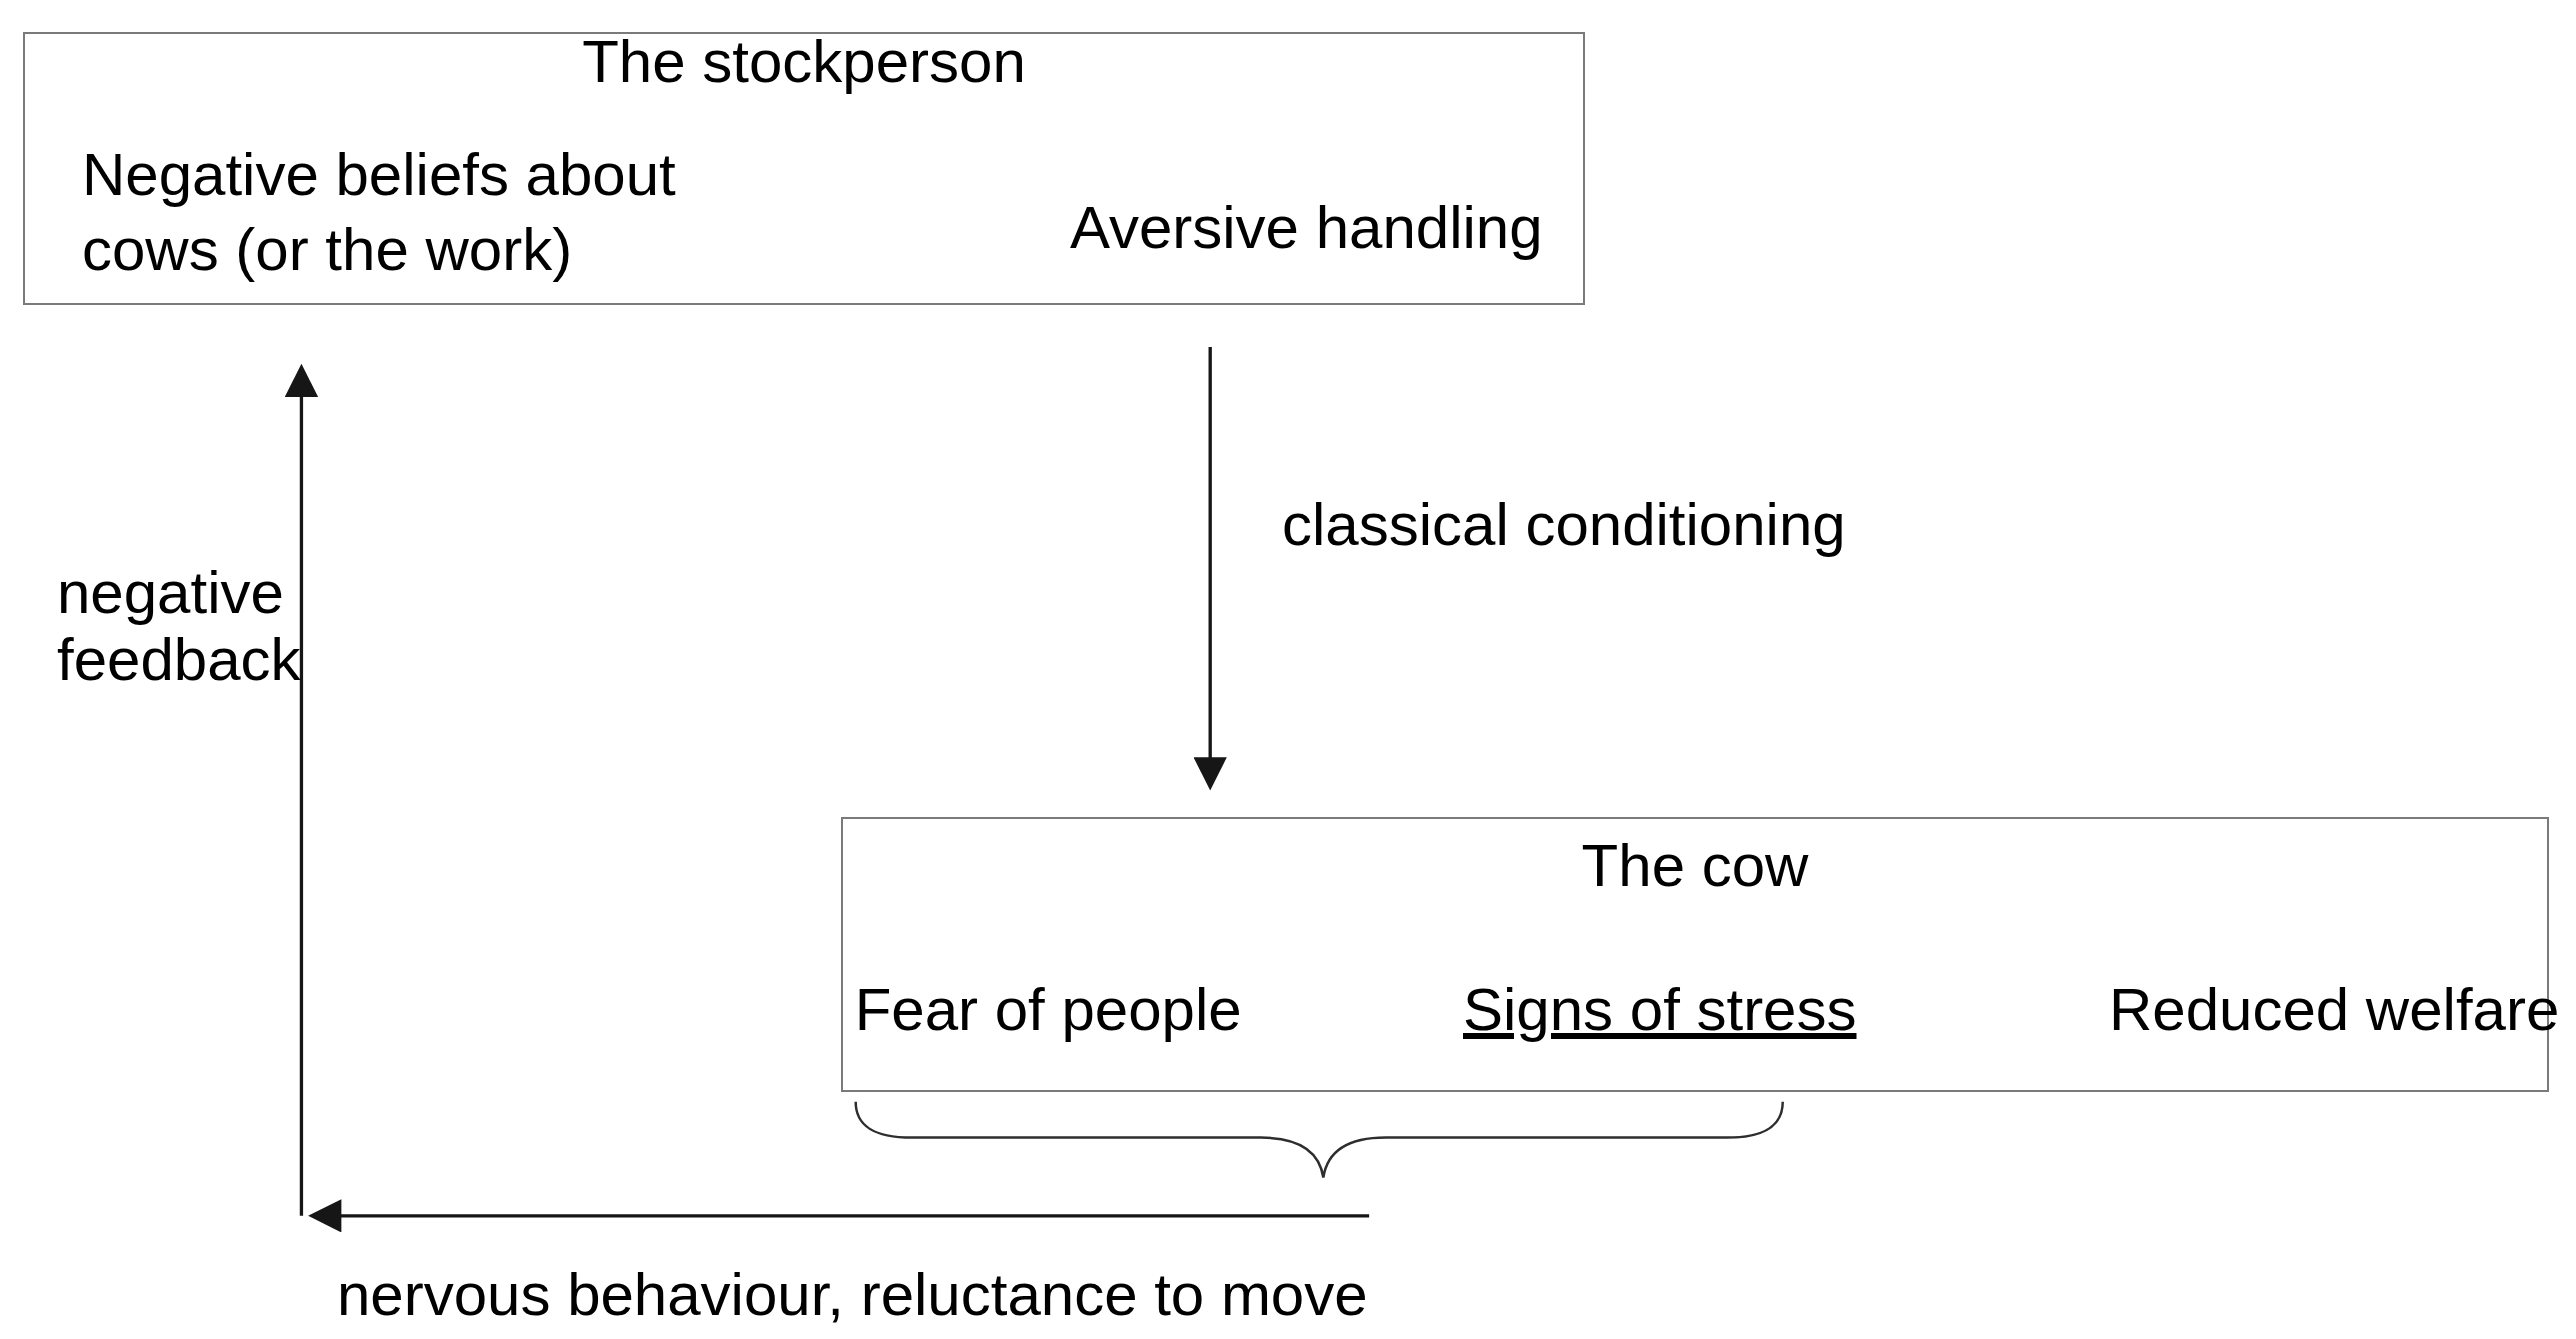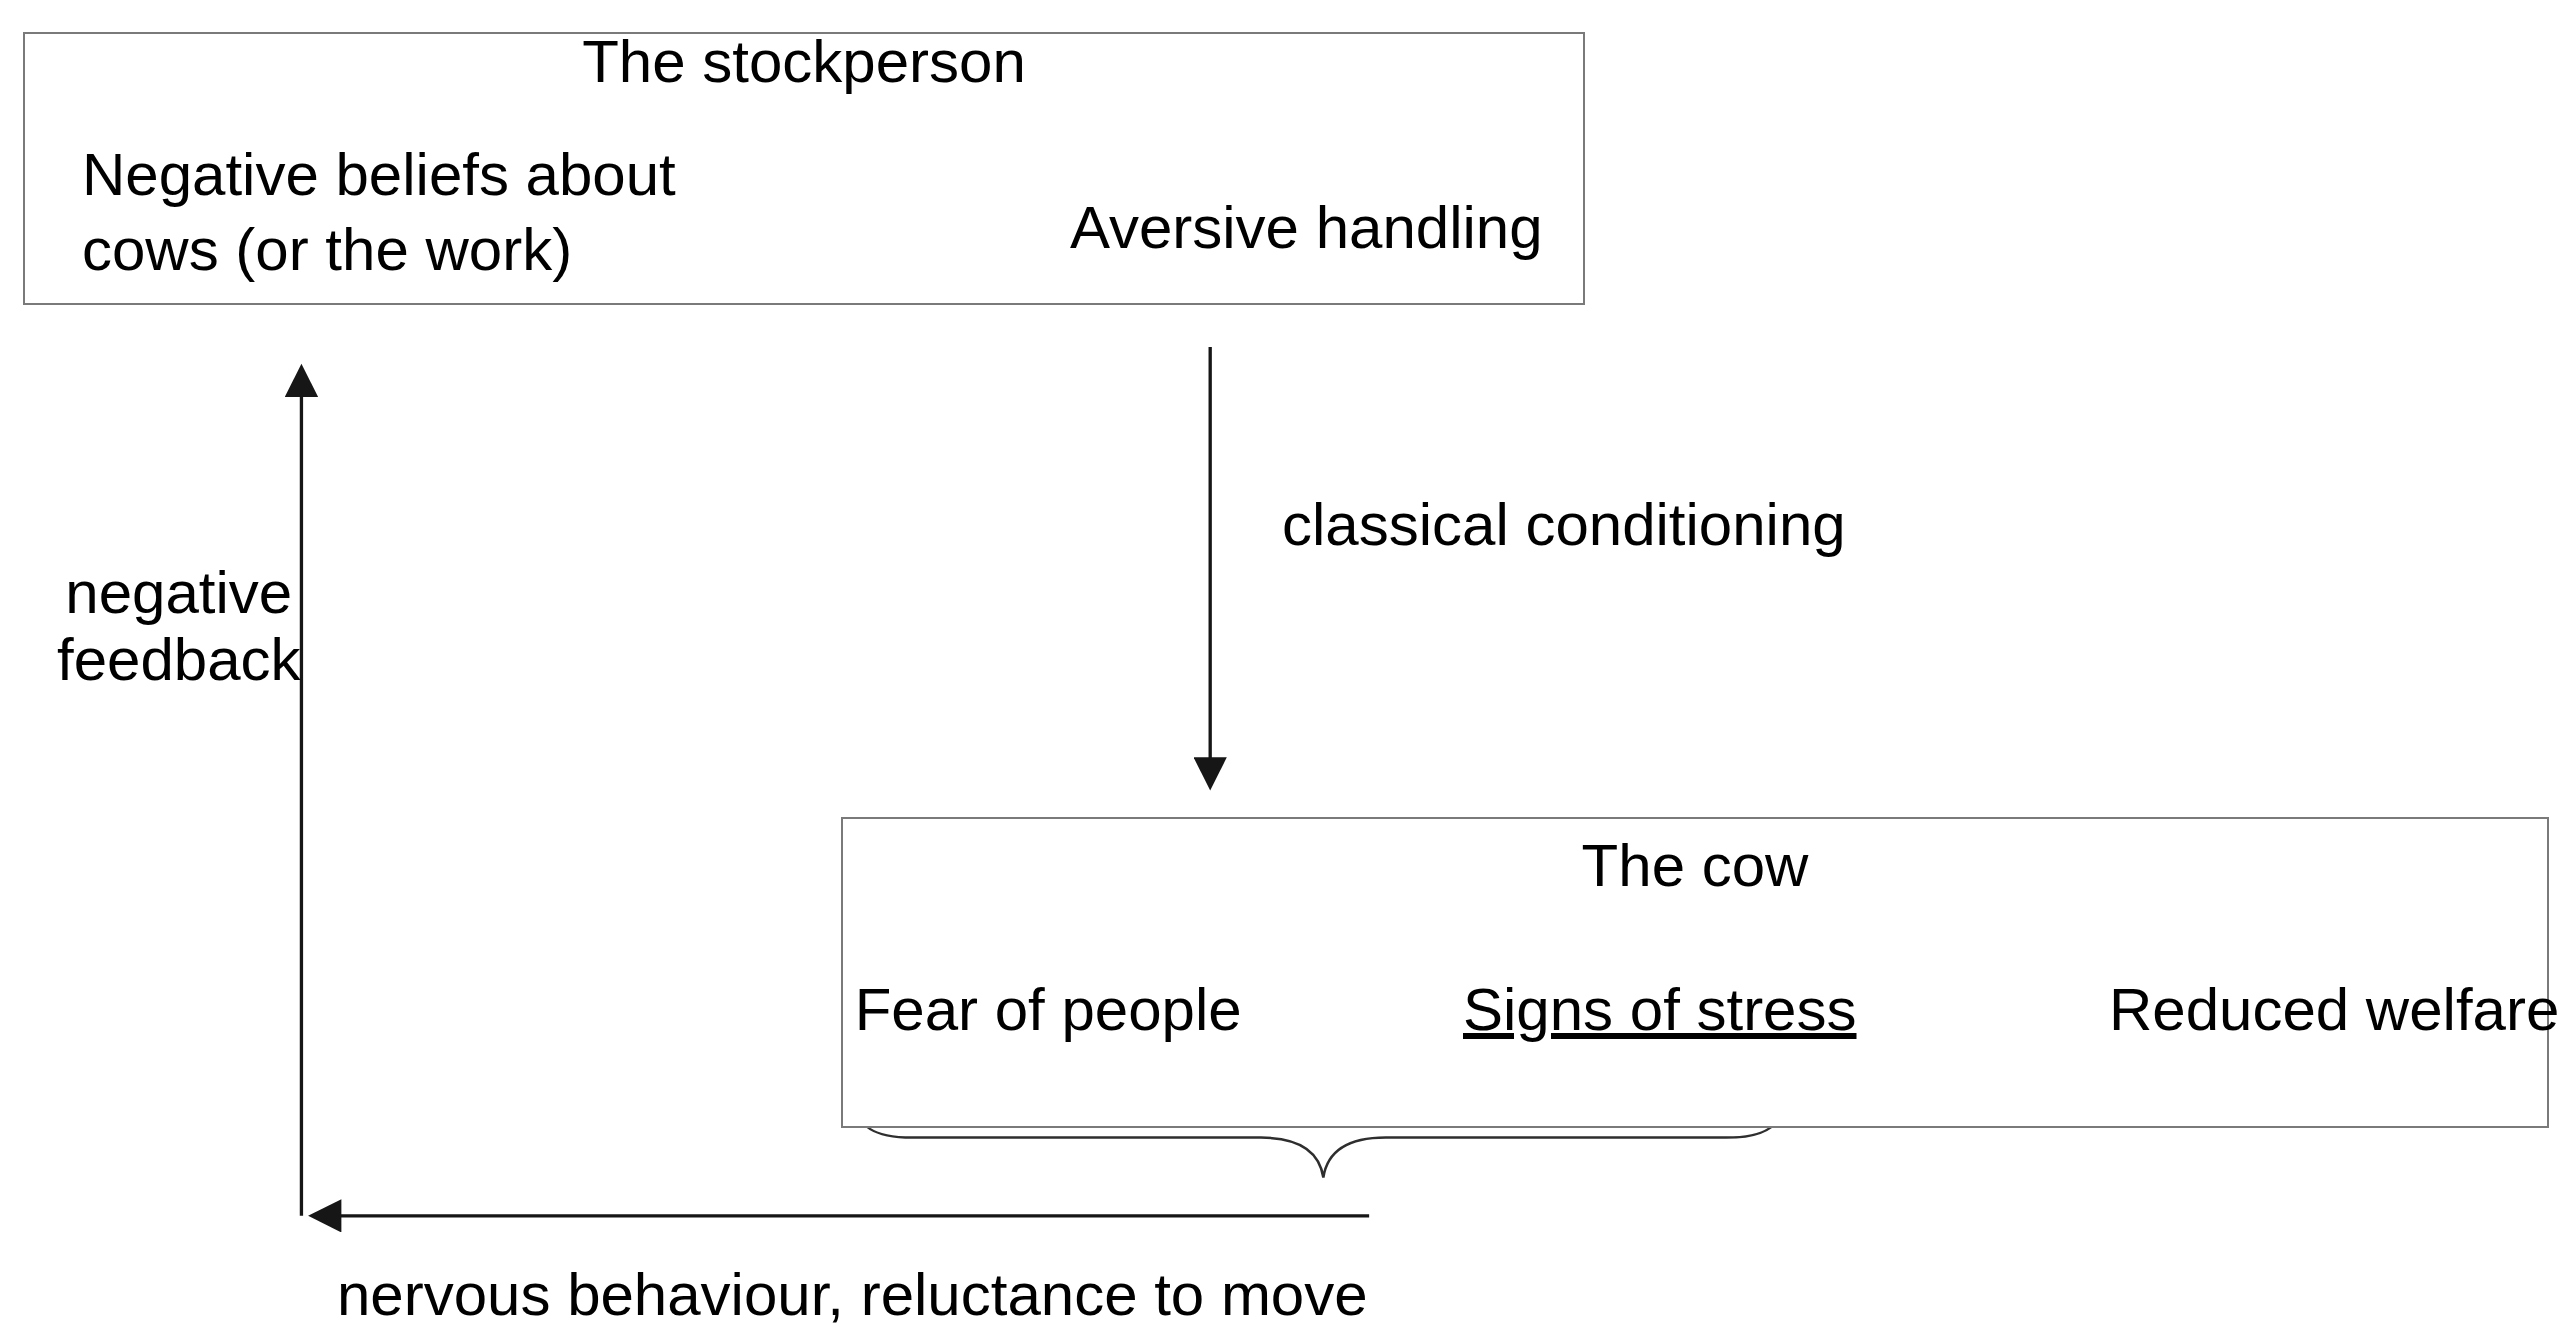--- a/index.html
+++ b/index.html
@@ -12,21 +12,21 @@
     overflow:hidden;
   }
   .arrow-layer{position:absolute;left:0;top:0;width:2576px;height:1339px;}
   .box{
     position:absolute;
     border:2.5px solid #7a7a7a;
     background:#ffffff;
     box-sizing:border-box;
   }
   #stockperson-box{left:23px;top:32px;width:1562px;height:273px;}
-  #cow-box{left:841px;top:817px;width:1708px;height:311px;}
+  #cow-box{left:841px;top:817px;width:1708px;height:275px;}
   .box-title{
     position:absolute;left:0;right:0;
     text-align:center;
     font-size:60px;line-height:1;
     white-space:nowrap;
   }
   #stockperson-title{top:-1.7px;}
   #cow-title{top:16.6px;}
   .node{
     position:absolute;
@@ -38,21 +38,21 @@
   #sp-effect{left:1045px;top:156px;}
   #cow-node-fear{left:11.7px;top:153px;}
   #cow-node-stress{left:620px;top:153px;text-decoration:underline;}
   #cow-node-welfare{left:1234px;top:153px;margin-left:32px;}
   .free-label{
     position:absolute;
     font-size:60px;line-height:67px;
     white-space:nowrap;
   }
   #label-classical{left:1282px;top:491px;}
-  #label-negfb{left:57px;top:559px;white-space:pre-line;text-align:center;}
+  #label-negfb{left:57px;top:559px;white-space:pre-line;}
   #label-nervous{left:297px;top:1257px;line-height:75px;margin-left:40px;}
 </style>
 </head>
 <body>
 
 <div class="canvas">
 
   <svg class="arrow-layer" viewBox="0 0 3095 1609" xmlns="http://www.w3.org/2000/svg">
     <defs>
       <marker id="ah" viewBox="0 0 10 10" refX="8.5" refY="5" markerWidth="14" markerHeight="10" orient="auto">

